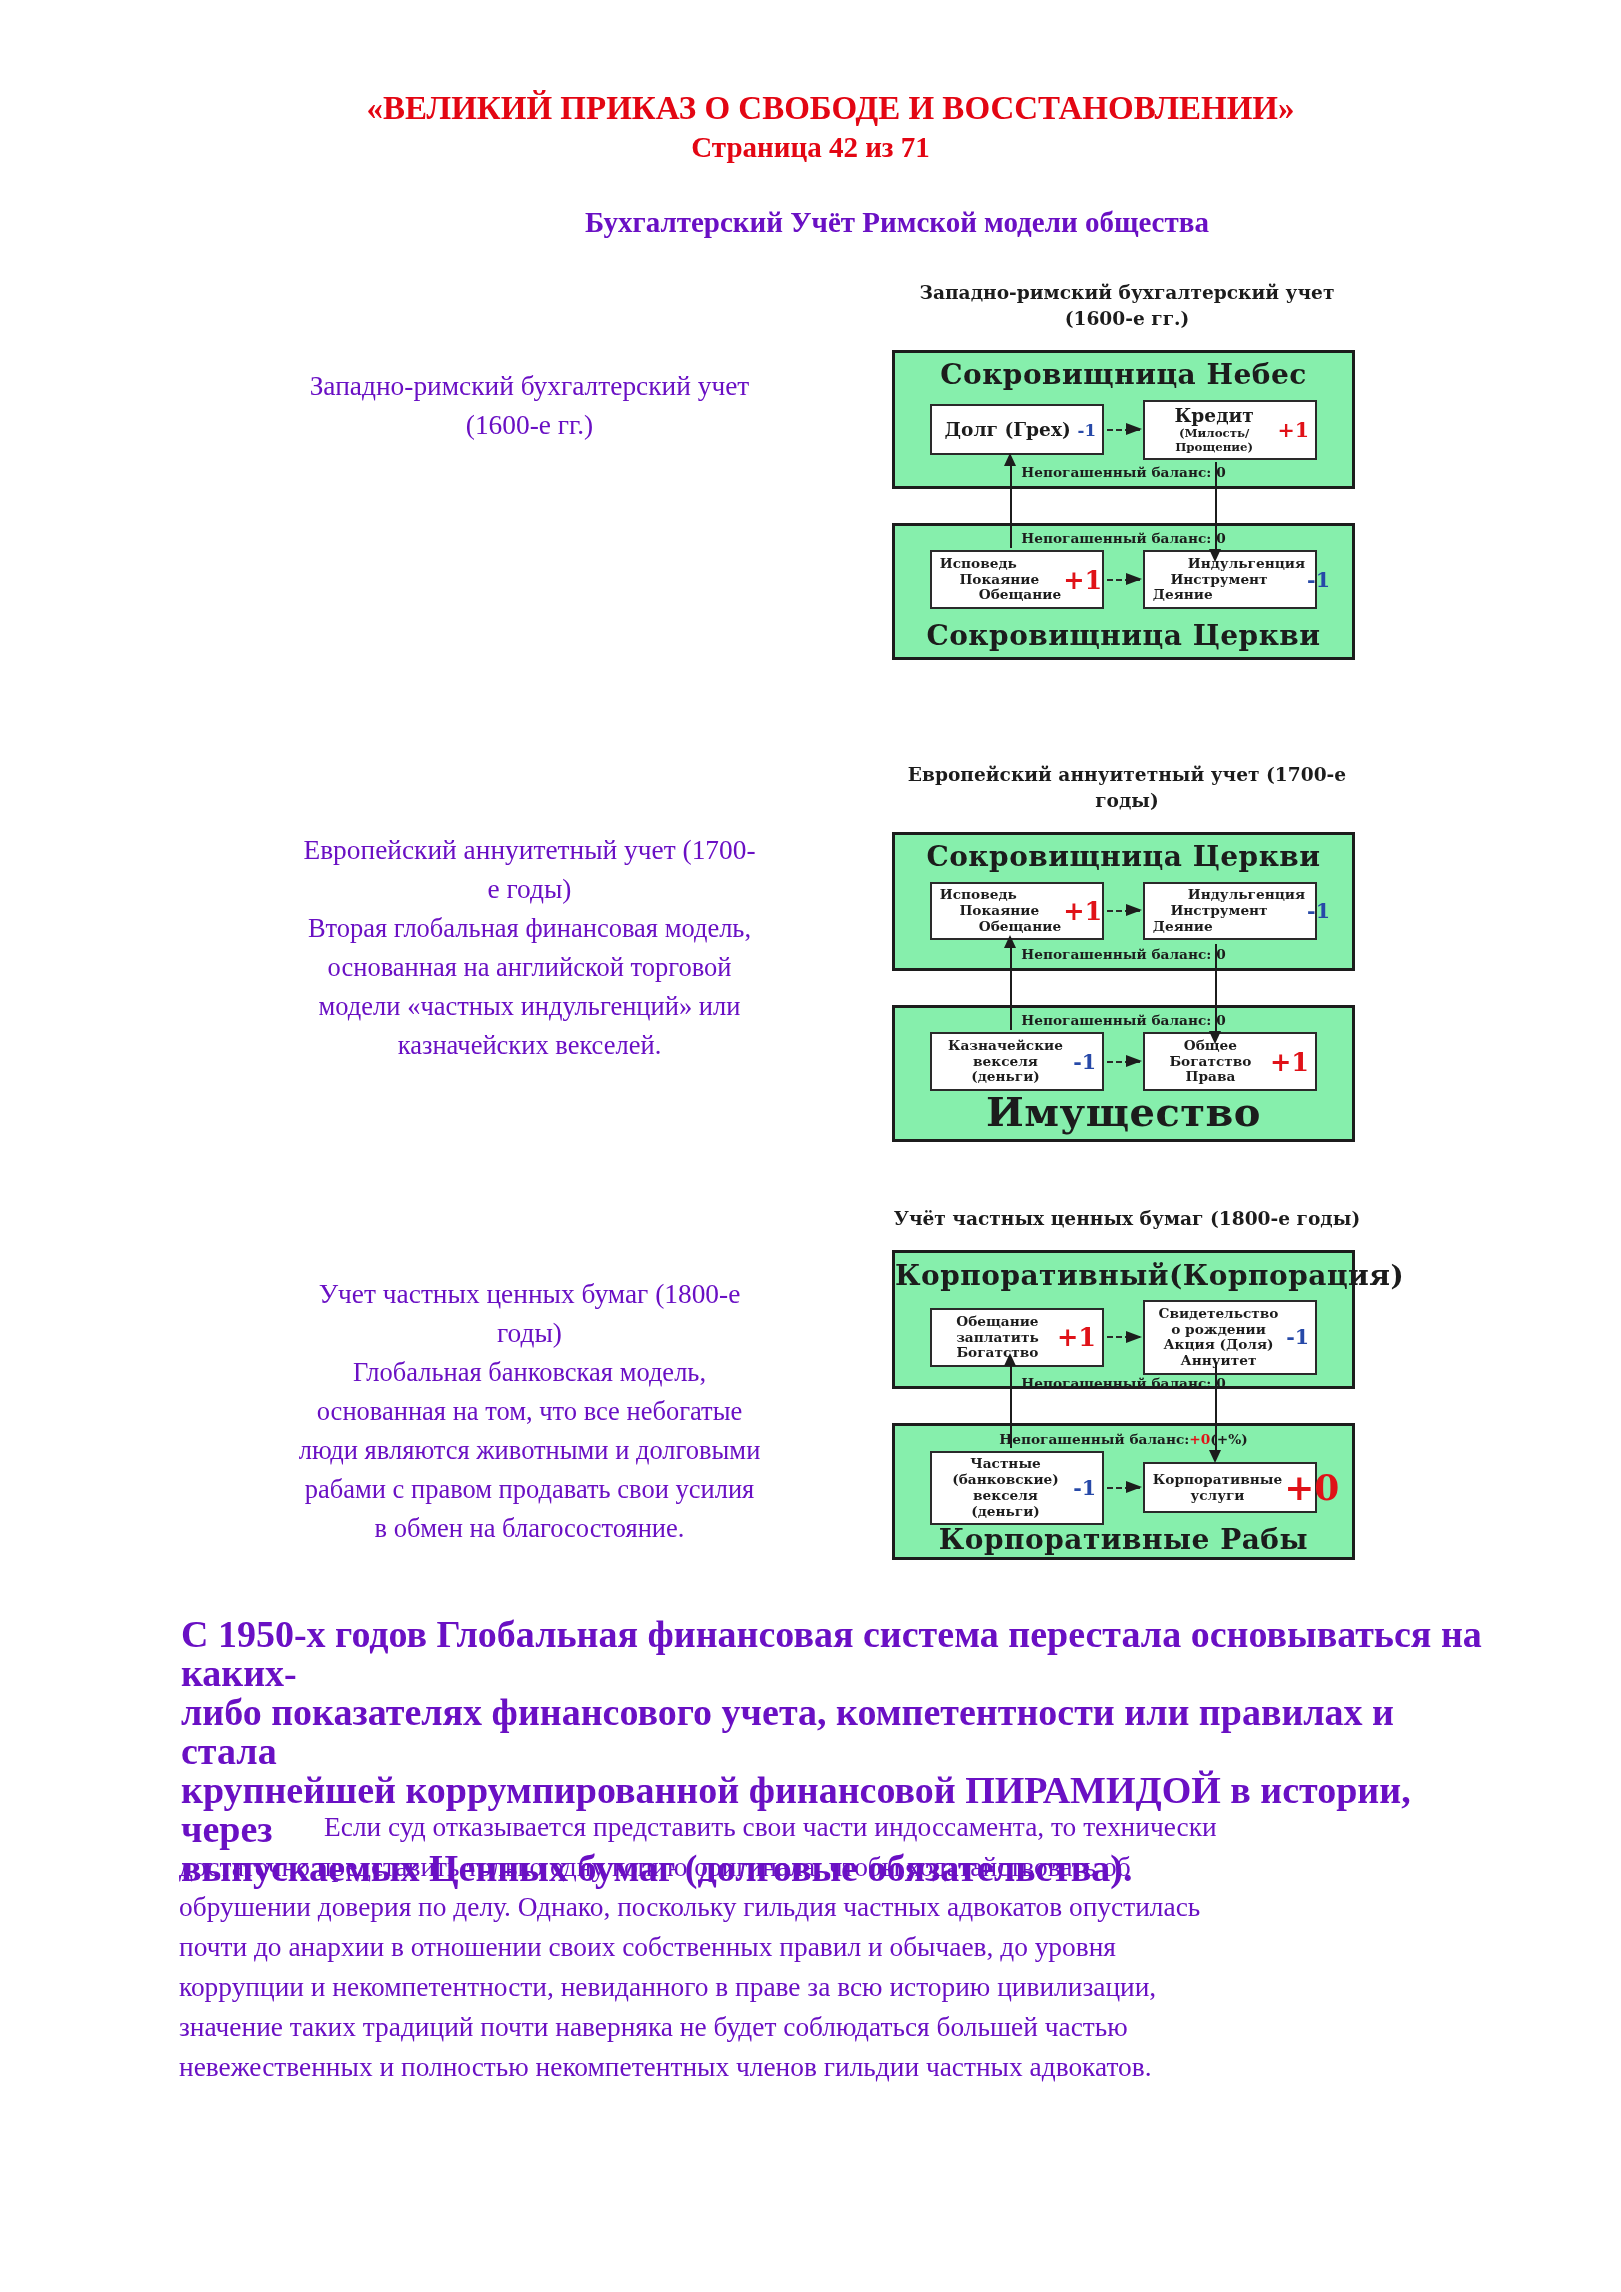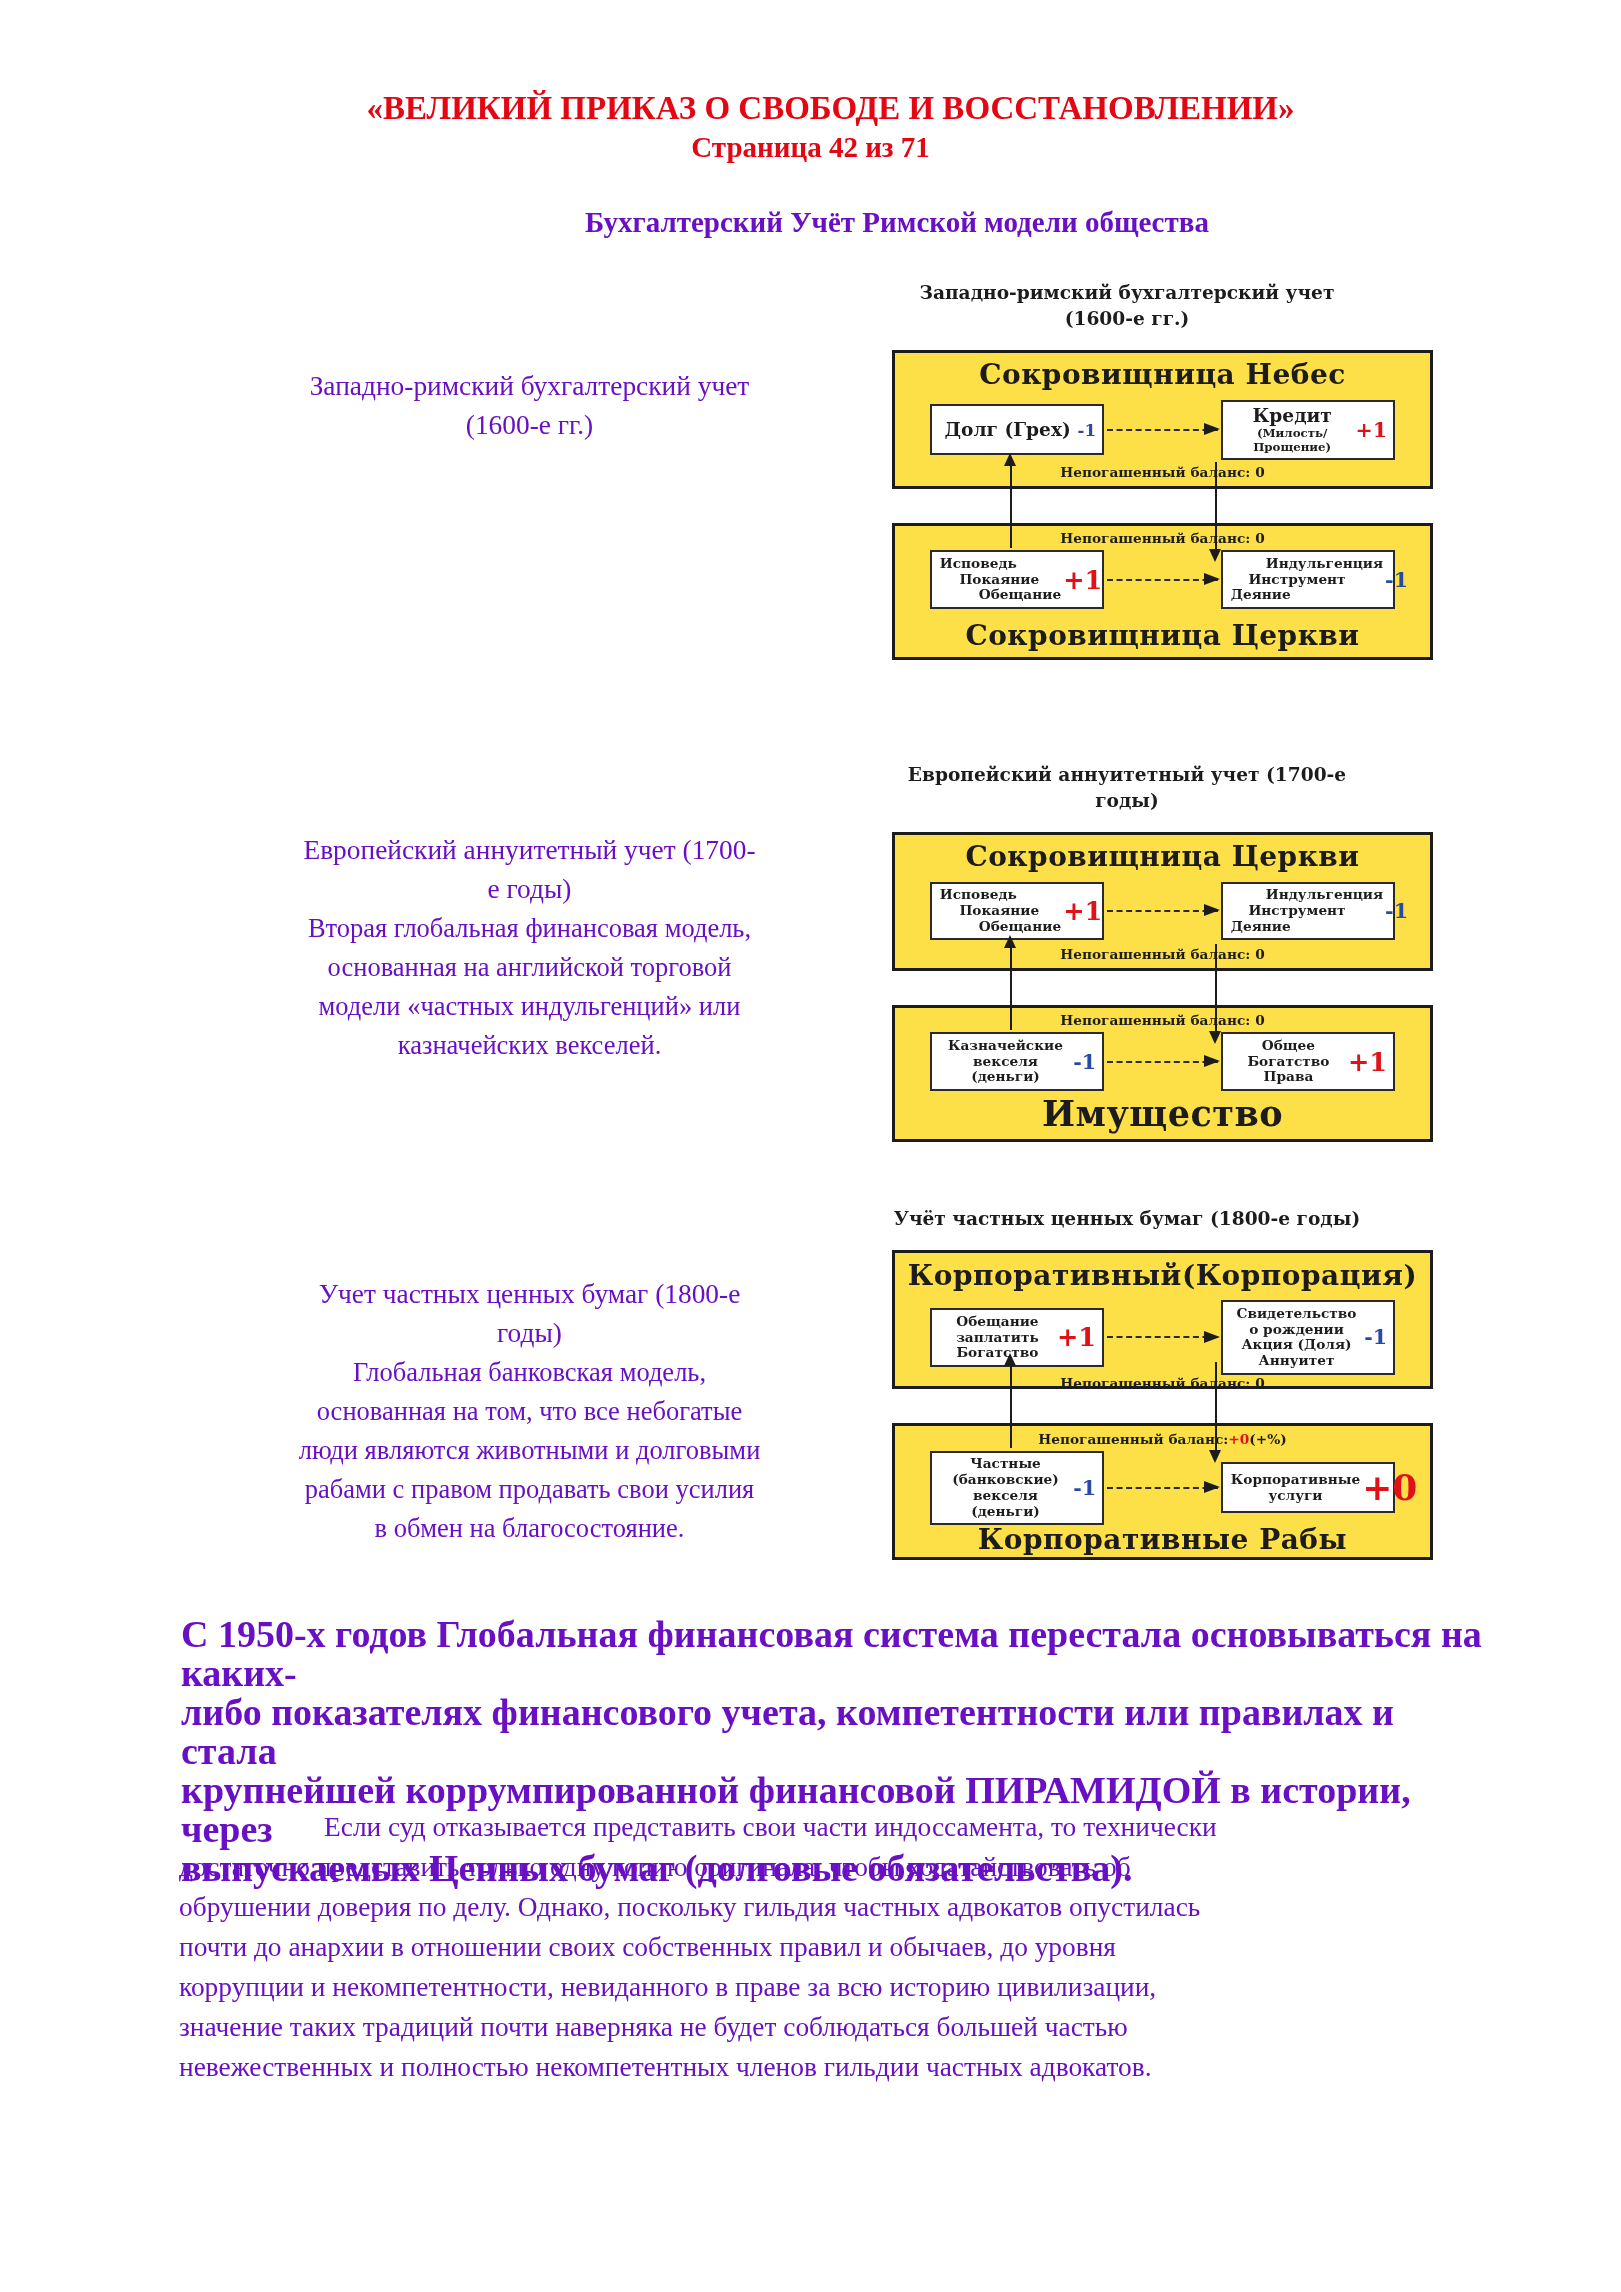--- a/index.html
+++ b/index.html
@@ -53,36 +53,36 @@
   .s2 .dia{top:762px;}
   .s3 .dia{top:1206px;}
   .dia-title{
     text-align:center;color:var(--ink);
     font-family:"DejaVu Serif", serif;
     font-weight:bold;font-size:18.6px;line-height:25.5px;
     margin-bottom:18.6px;
   }
   .dia-body{position:relative;height:310px;}
   .obox{
-    position:absolute;left:0;width:541px;
+    position:absolute;left:0;width:463px;
     border:3.9px solid var(--ink);
-    background:#fde047;
+    background:#86efac;
     box-sizing:border-box;
     display:flex;flex-direction:column;
     font-family:"DejaVu Serif", serif;
   }
   .obox.top{top:0;height:139px;}
   .obox.bottom{top:173px;height:137px;}
   .obox .header{
     text-align:center;font-weight:bold;color:var(--ink);
     font-size:28px;line-height:1.05;letter-spacing:0.5px;
   }
   .obox.top .header{margin-top:7.8px;}
   .obox.bottom .header{margin-top:auto;margin-bottom:5.9px;}
-  .s2 .obox.bottom .header{font-size:35px;}
+  .s2 .obox.bottom .header{font-size:40px;}
   .caption{
     text-align:center;font-weight:bold;color:var(--ink);
     font-size:13.7px;line-height:17.6px;
   }
   .obox.top .caption{margin-top:auto;margin-bottom:3.9px;}
   .obox.bottom .caption{margin-top:4.9px;}
   .caption .cap-red{color:var(--vred);}
   .row{
     display:flex;align-items:center;
     padding:0 35px;position:relative;

